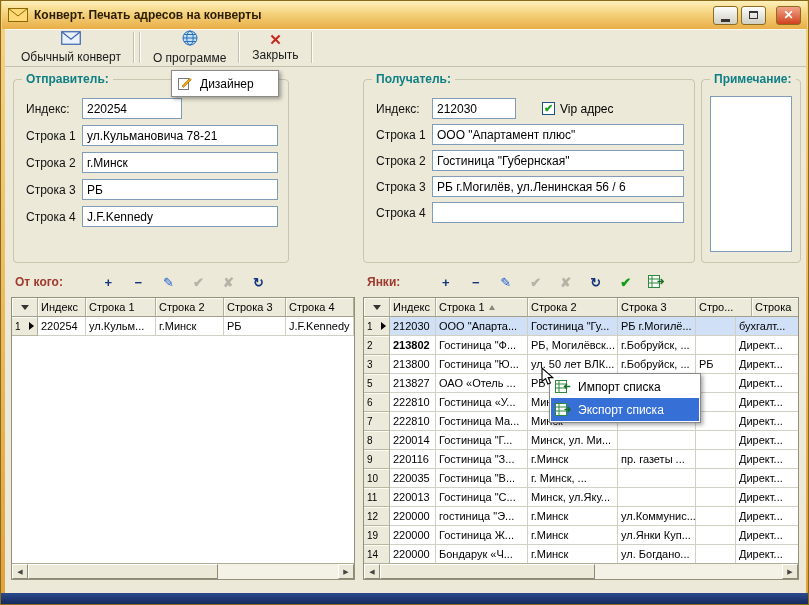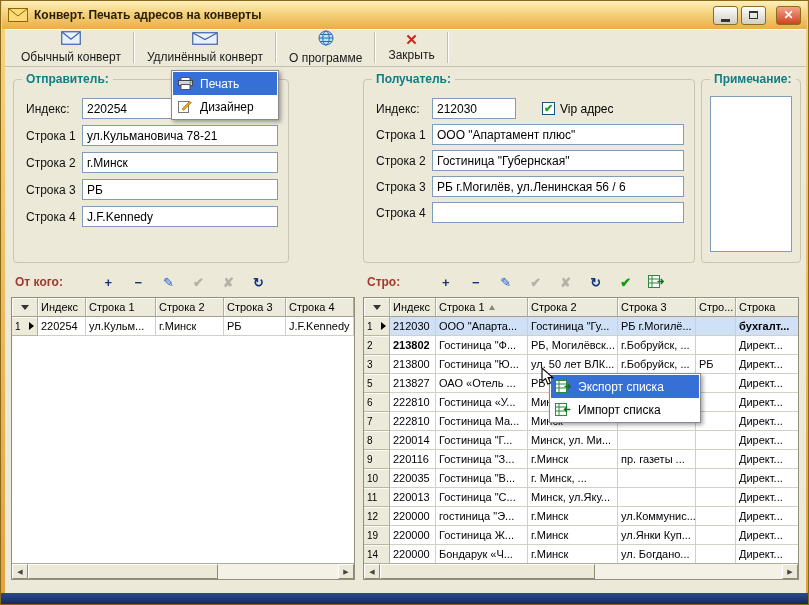--- a/index.html
+++ b/index.html
@@ -122,29 +122,20 @@
     <div class="tbtn">
       <span>
         <svg width="20" height="14" viewBox="0 0 20 14">
             <rect x="0.75" y="0.75" width="18.5" height="12.5" fill="#eaf1fc" stroke="#3b64ad" stroke-width="1.2"></rect>
             <path d="M1 1 L10 8.2 L19 1" fill="none" stroke="#3b64ad" stroke-width="1.2"></path>
           </svg>
       </span>
       <span>Обычный конверт</span>
     </div>
     <span class="tsep"></span>
-    <div class="tbtn">
-      <span>
-        <svg width="26" height="13" viewBox="0 0 26 13">
-            <rect x="0.75" y="0.75" width="24.5" height="11.5" fill="#eaf1fc" stroke="#3b64ad" stroke-width="1.2"></rect>
-            <path d="M1 1 L13 7.6 L25 1" fill="none" stroke="#3b64ad" stroke-width="1.2"></path>
-          </svg>
-      </span>
-      <span>Удлинённый конверт</span>
-    </div>
     <span class="tsep"></span>
     <div class="tbtn">
       <span>
         <svg width="16" height="16" viewBox="0 0 16 16">
             <circle cx="8" cy="8" r="7" fill="#bfe0f7" stroke="#2a6db5"></circle>
             <ellipse cx="8" cy="8" rx="3.2" ry="7" fill="none" stroke="#2a6db5"></ellipse>
             <line x1="1" y1="8" x2="15" y2="8" stroke="#2a6db5"></line>
             <line x1="2.2" y1="4.5" x2="13.8" y2="4.5" stroke="#2a6db5"></line>
             <line x1="2.2" y1="11.5" x2="13.8" y2="11.5" stroke="#2a6db5"></line>
           </svg>
@@ -258,21 +249,21 @@
     <div class="hscroll">
       <span class="sbtn">◀</span>
       <span class="strack">
           <span class="sthumb" style="width:190px"></span>
         </span>
       <span class="sbtn">▶</span>
     </div>
   </div>
 
   <div class="panel-caption" id="cap-to">
-    <span class="cap-title">Стро:</span>
+    <span class="cap-title">Янки:</span>
     <span class="cap-tools" id="tools-to">
         <span class="tool t-blue">+</span>
         <span class="tool t-blue">−</span>
         <span class="tool t-edit">✎</span>
         <span class="tool t-gray">✔</span>
         <span class="tool t-gray">✘</span>
         <span class="tool t-blue">↻</span>
         <span class="tool t-green">✔</span>
         <span class="tool "><svg width="16" height="13" viewBox="0 0 16 13">
             <rect x="0.5" y="0.5" width="11" height="12" fill="#fff" stroke="#2b8a3a"></rect>
@@ -286,34 +277,34 @@
   <div class="grid" id="grid-to">
     <div class="grid-inner" id="gridbody-to">
         <div class="grow ghead">
           <div class="gcell gutter" style="width: 26px;">
             <span class="filter-tri"></span>
           </div>
           <div class="gcell" style="width: 46px;">Индекс</div>
           <div class="gcell" style="width: 92px;">Строка 1<span class="sortmark"></span></div>
           <div class="gcell" style="width: 90px;">Строка 2</div>
           <div class="gcell" style="width: 78px;">Строка 3</div>
-          <div class="gcell" style="width: 40px;">Стро...</div>
+          <div class="gcell" style="width: 56px;">Стро...</div>
           <div class="gcell" style="width: 70px;">Строка</div>
         </div>
         <div class="grow selected">
           <div class="gcell gutter" style="width: 26px;">
             <span>1</span>
             <span class="ind"></span>
           </div>
           <div class="gcell data" style="width: 46px;">212030</div>
           <div class="gcell data" style="width: 92px;">ООО "Апарта...</div>
           <div class="gcell data" style="width: 90px;">Гостиница "Гу...</div>
           <div class="gcell data" style="width: 78px;">РБ г.Могилё...</div>
           <div class="gcell data" style="width: 40px;"></div>
-          <div class="gcell data" style="width: 70px; font-weight: bold;">бухгалт...</div>
+          <div class="gcell data" style="width: 70px;">бухгалт...</div>
         </div>
         <div class="grow">
           <div class="gcell gutter" style="width: 26px;">
             <span>2</span>
           </div>
           <div class="gcell data" style="width: 46px; font-weight: bold;">213802</div>
           <div class="gcell data" style="width: 92px;">Гостиница "Ф...</div>
           <div class="gcell data" style="width: 90px;">РБ, Могилёвск...</div>
           <div class="gcell data" style="width: 78px;">г.Бобруйск, ...</div>
           <div class="gcell data" style="width: 40px;"></div>
@@ -444,66 +435,55 @@
     <div class="hscroll">
       <span class="sbtn">◀</span>
       <span class="strack">
           <span class="sthumb" style="width:215px"></span>
         </span>
       <span class="sbtn">▶</span>
     </div>
   </div>
 
   <div class="menu" id="print-menu">
-      <div class="menu-item selected">
-        <span class="menu-icon">
-          <svg width="15" height="13" viewBox="0 0 15 13">
-            <rect x="3" y="0.5" width="9" height="3" fill="#fff" stroke="#555"></rect>
-            <rect x="0.5" y="3.5" width="14" height="5" fill="#cfd6e2" stroke="#445"></rect>
-            <rect x="3" y="7.5" width="9" height="5" fill="#fff" stroke="#555"></rect>
-            <circle cx="12.5" cy="5.5" r="0.9" fill="#3a9a3a"></circle>
-          </svg>
-        </span>
-        <span>Печать</span>
-      </div>
       <div class="menu-item">
         <span class="menu-icon">
           <svg width="14" height="13" viewBox="0 0 14 13">
             <rect x="0.5" y="1.5" width="10" height="11" fill="#fff" stroke="#777"></rect>
             <path d="M4 9 L11.8 1.2 L13.3 2.7 L5.5 10.5 Z" fill="#f0a30a" stroke="#9a6b00" stroke-width="0.6"></path>
           </svg>
         </span>
         <span>Дизайнер</span>
       </div>
     </div>
   <div class="menu" id="ctx-menu">
+      <div class="menu-item">
+        <span class="menu-icon">
+          <svg width="16" height="13" viewBox="0 0 16 13">
+            <rect x="0.5" y="0.5" width="11" height="12" fill="#fff" stroke="#2b8a3a"></rect>
+            <line x1="0.5" y1="4" x2="11.5" y2="4" stroke="#2b8a3a"></line>
+            <line x1="0.5" y1="8" x2="11.5" y2="8" stroke="#2b8a3a"></line>
+            <line x1="4" y1="0.5" x2="4" y2="12.5" stroke="#2b8a3a"></line>
+            <path d="M15.3 6.5 L9.5 6.5 M12 4 L9.5 6.5 L12 9" stroke="#1b6e2a" stroke-width="1.4" fill="none"></path>
+          </svg>
+        </span>
+        <span>Импорт списка</span>
+      </div>
       <div class="menu-item selected">
         <span class="menu-icon">
           <svg width="16" height="13" viewBox="0 0 16 13">
             <rect x="0.5" y="0.5" width="11" height="12" fill="#fff" stroke="#2b8a3a"></rect>
             <line x1="0.5" y1="4" x2="11.5" y2="4" stroke="#2b8a3a"></line>
             <line x1="0.5" y1="8" x2="11.5" y2="8" stroke="#2b8a3a"></line>
             <line x1="4" y1="0.5" x2="4" y2="12.5" stroke="#2b8a3a"></line>
             <path d="M9.5 6.5 L15.3 6.5 M12.8 4 L15.3 6.5 L12.8 9" stroke="#1b6e2a" stroke-width="1.4" fill="none"></path>
           </svg>
         </span>
         <span>Экспорт списка</span>
       </div>
-      <div class="menu-item">
-        <span class="menu-icon">
-          <svg width="16" height="13" viewBox="0 0 16 13">
-            <rect x="0.5" y="0.5" width="11" height="12" fill="#fff" stroke="#2b8a3a"></rect>
-            <line x1="0.5" y1="4" x2="11.5" y2="4" stroke="#2b8a3a"></line>
-            <line x1="0.5" y1="8" x2="11.5" y2="8" stroke="#2b8a3a"></line>
-            <line x1="4" y1="0.5" x2="4" y2="12.5" stroke="#2b8a3a"></line>
-            <path d="M15.3 6.5 L9.5 6.5 M12 4 L9.5 6.5 L12 9" stroke="#1b6e2a" stroke-width="1.4" fill="none"></path>
-          </svg>
-        </span>
-        <span>Импорт списка</span>
-      </div>
     </div>
 
   <span id="cursor">
     <svg width="13" height="19" viewBox="0 0 13 19">
         <path d="M1 1 L1 14.5 L4.6 11.6 L6.8 17 L9.4 15.9 L7.2 10.6 L11.8 10.6 Z" fill="#fff" stroke="#000" stroke-width="1.1"></path>
       </svg>
   </span>
 
   <div class="bottom-strip"></div>
 </div>

